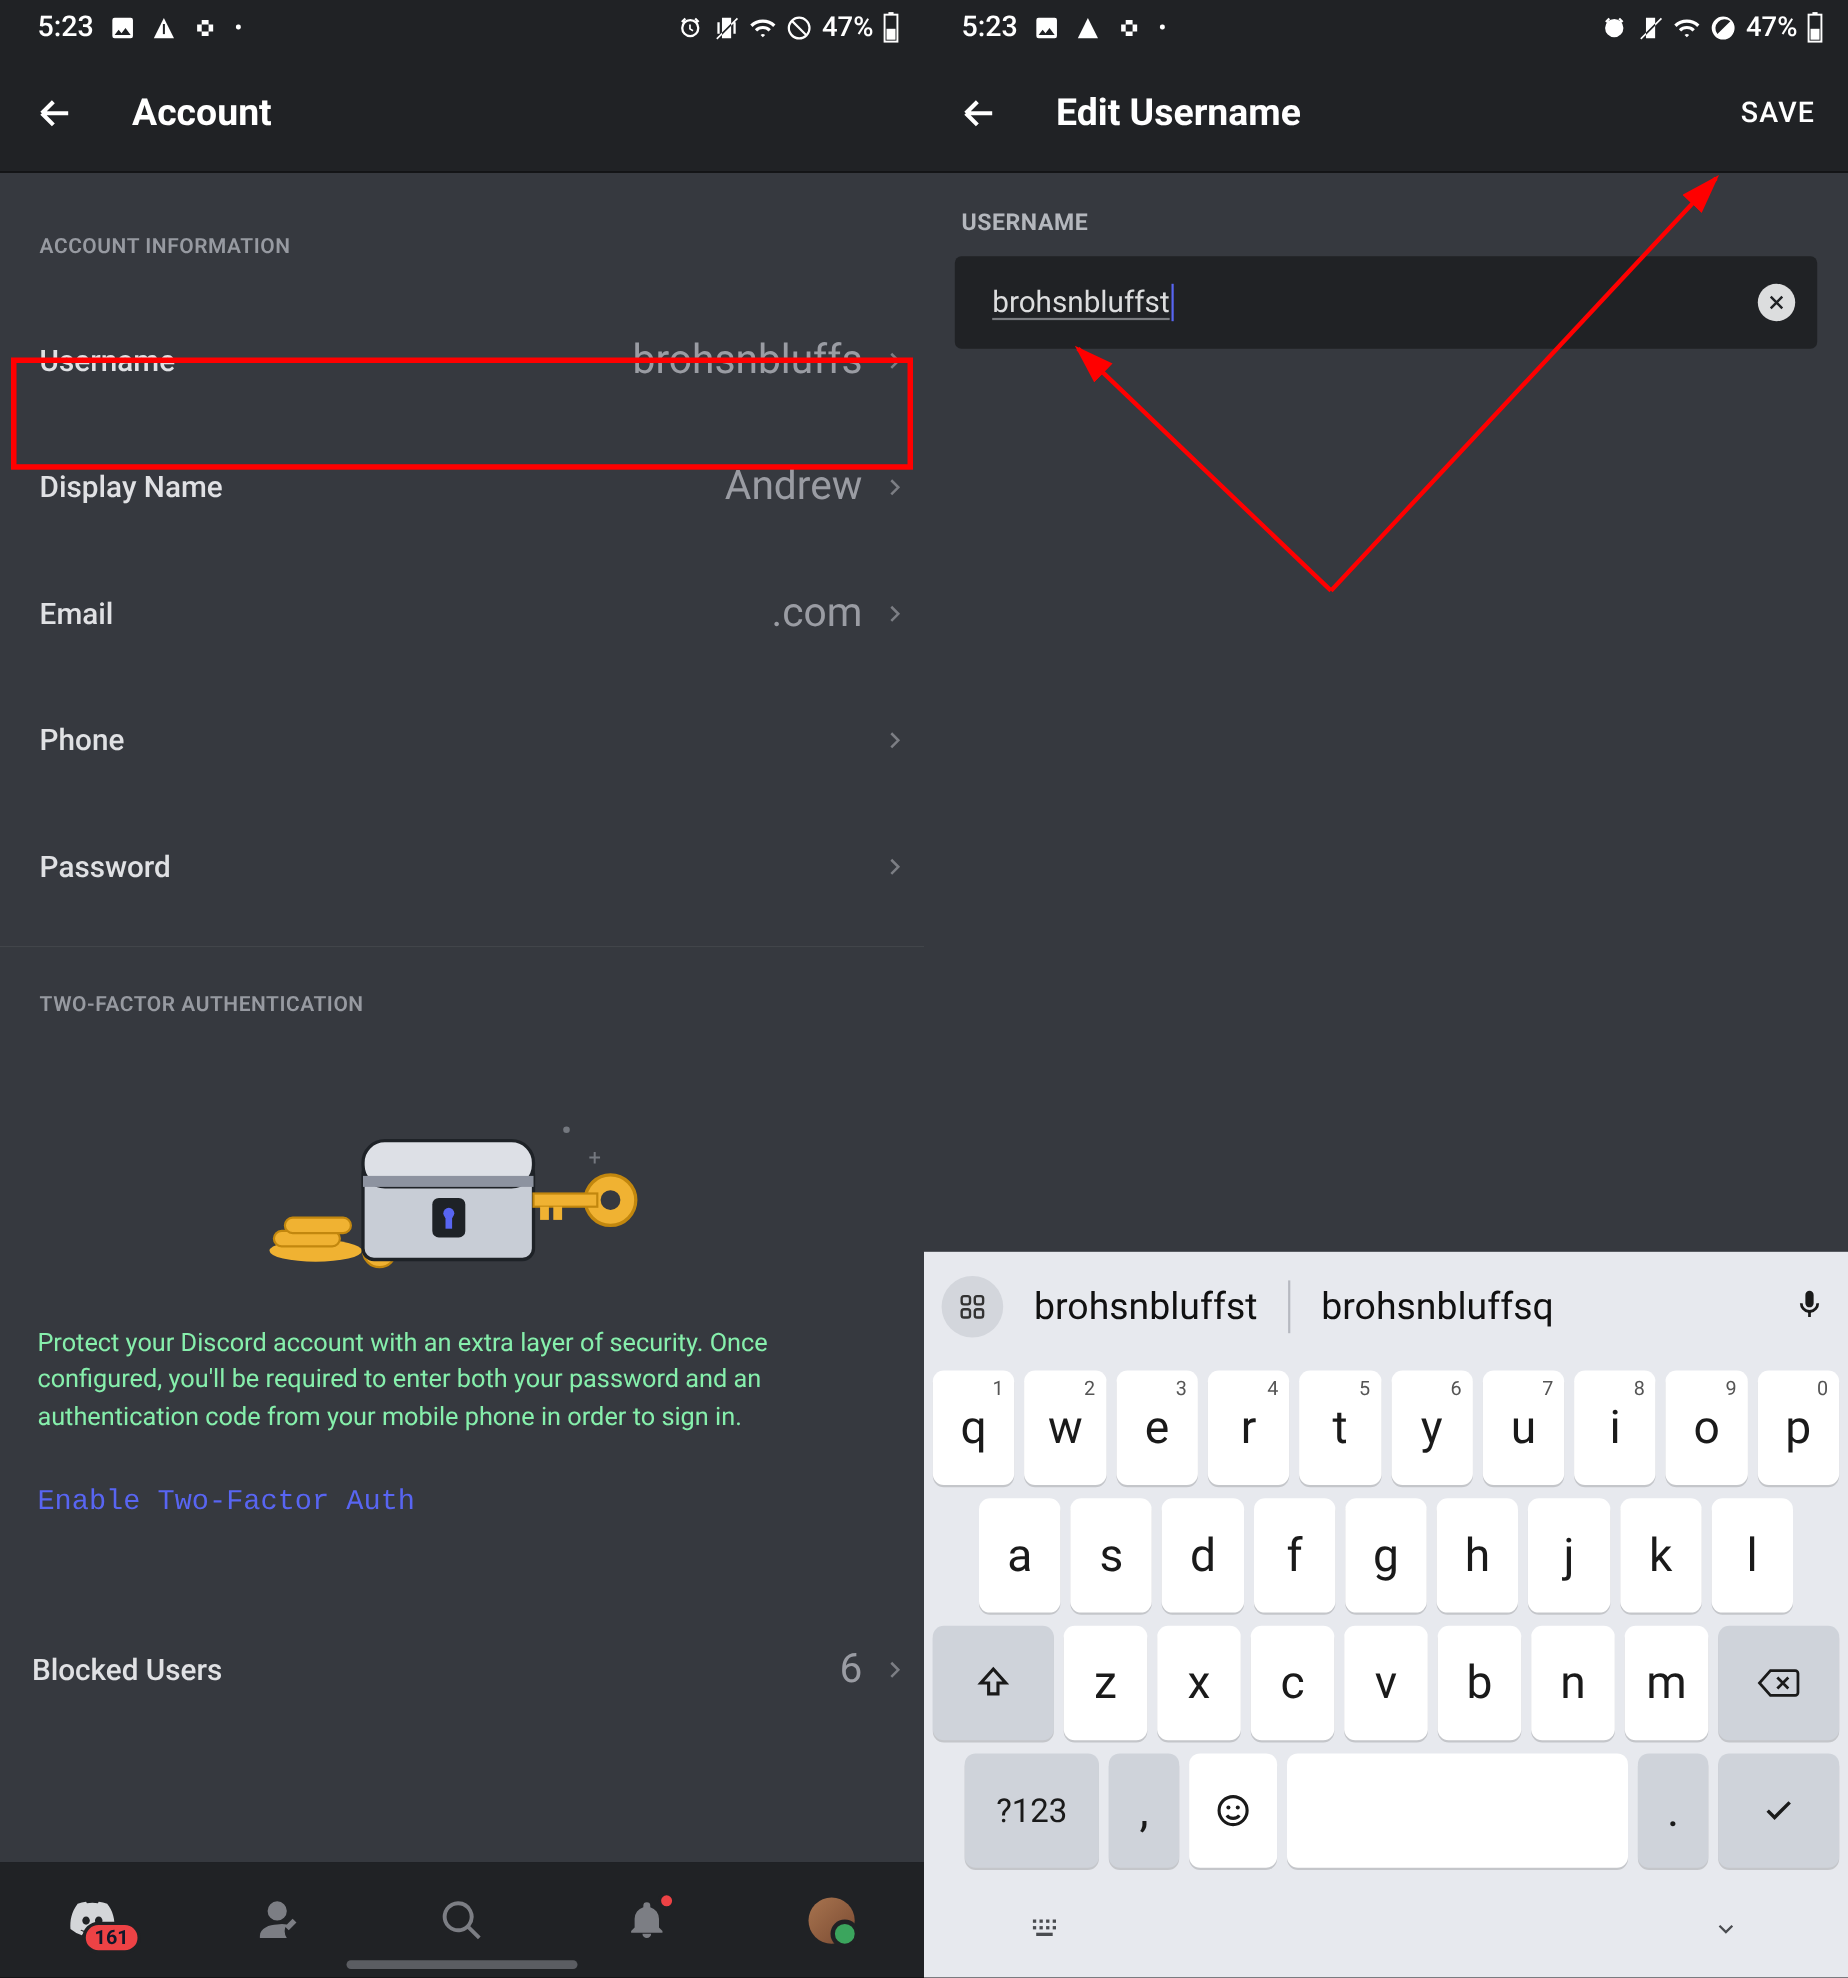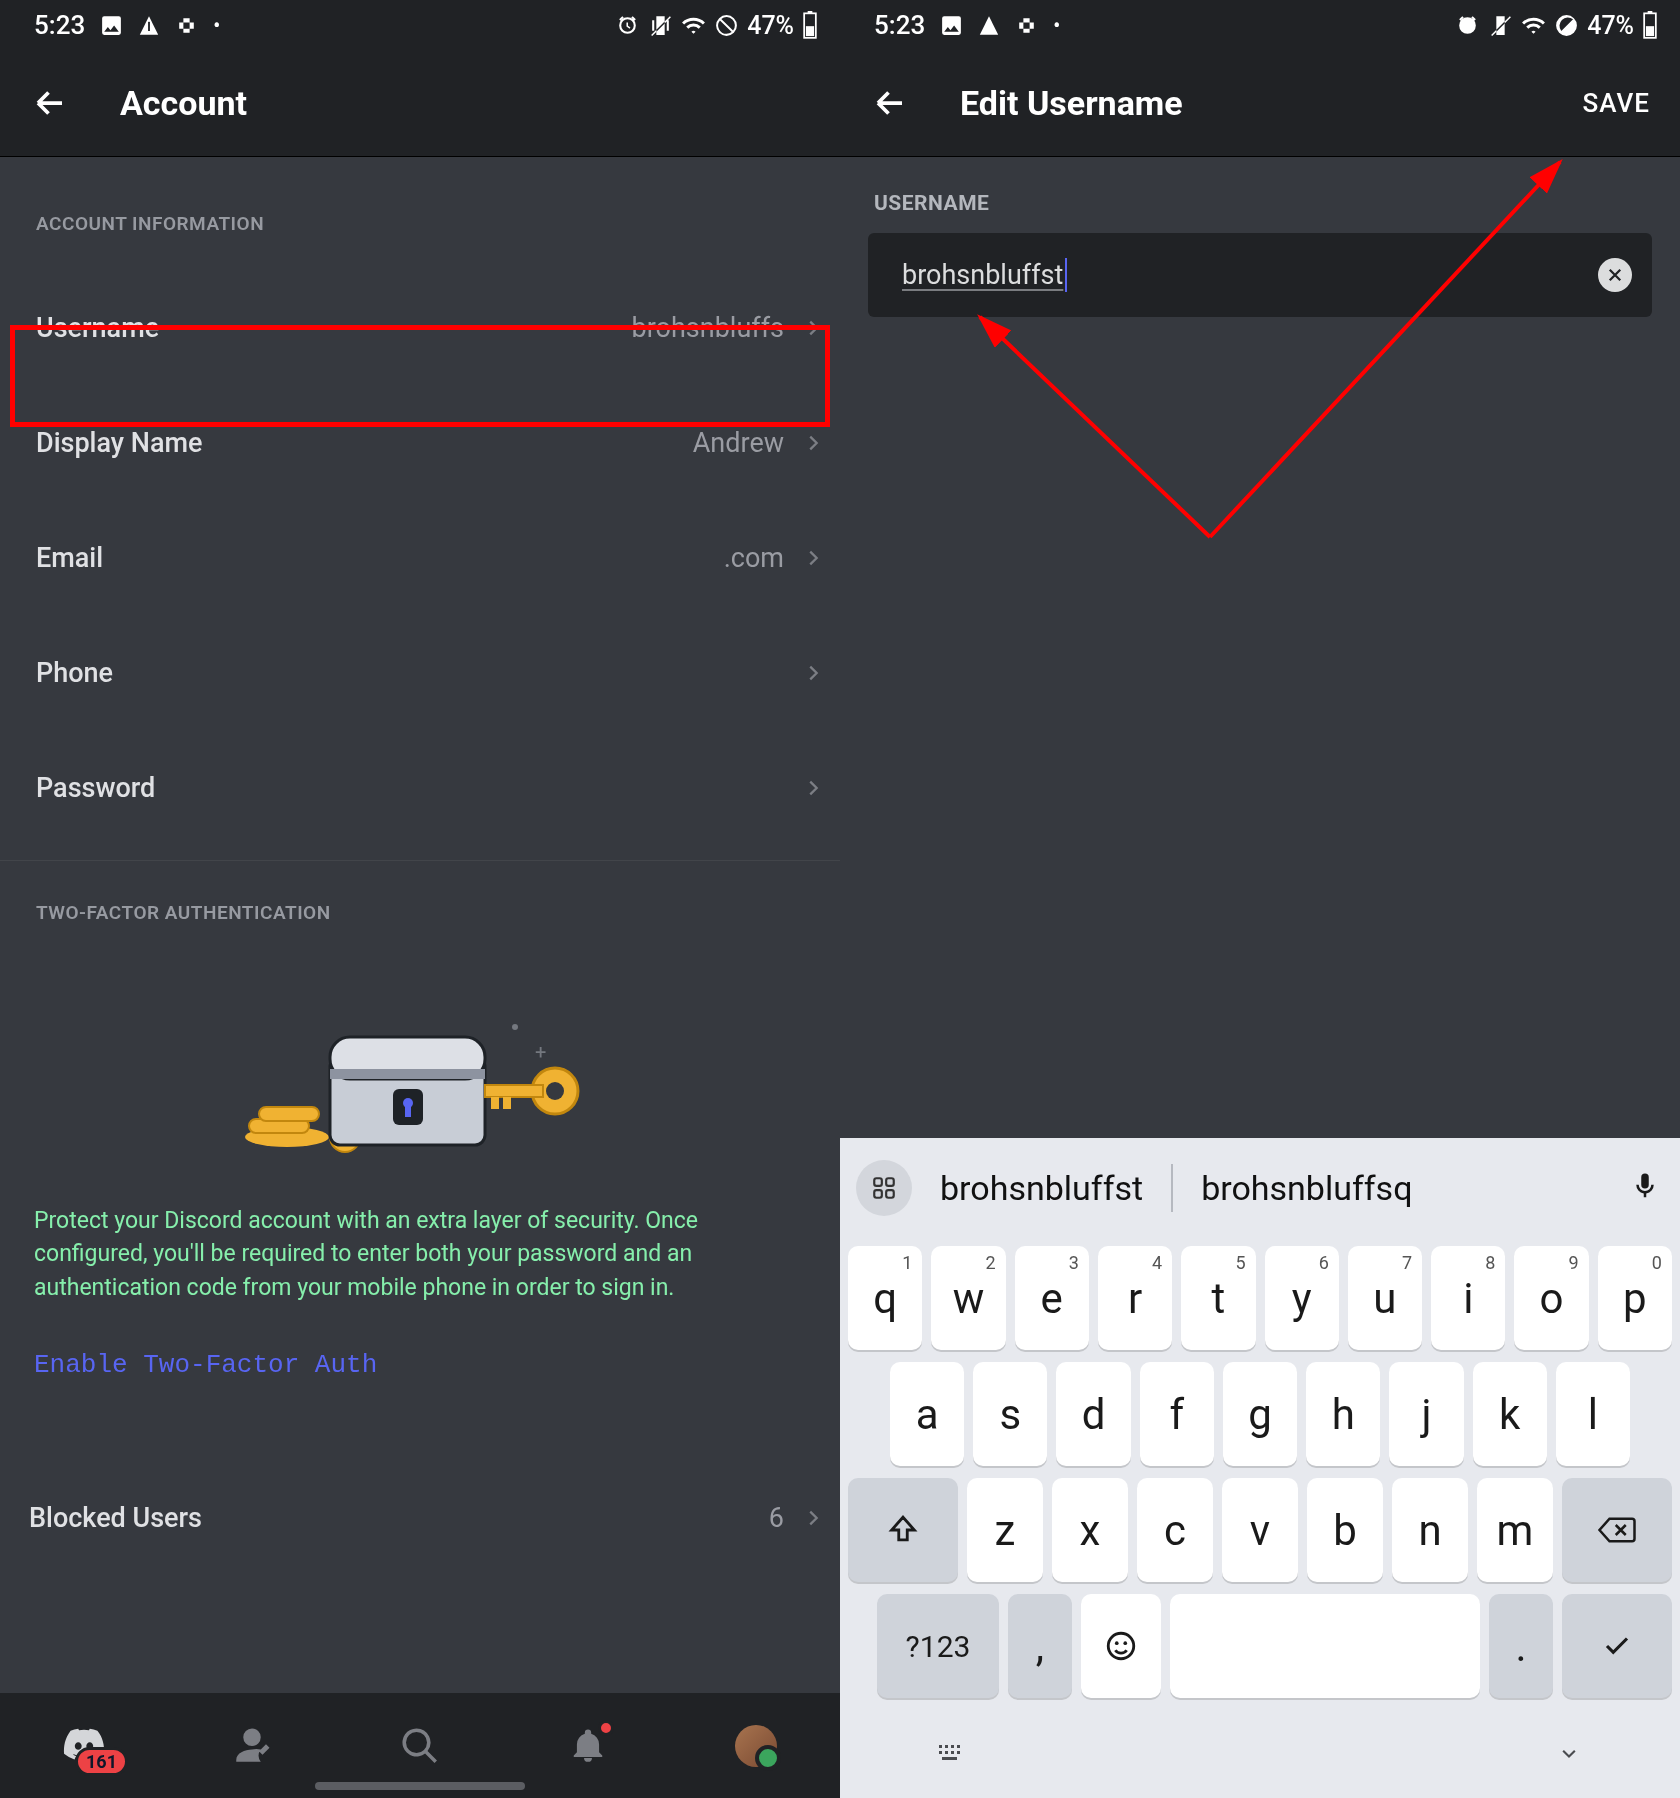--- a/index.html
+++ b/index.html
@@ -54,21 +54,21 @@
 
   .list{margin-top:35px;}
   .row{
     height:115px;
     display:flex; align-items:center;
     padding:0 16px 0 36px;
     cursor:pointer;
     position:relative;
   }
   .row-label{font-size:27px; font-weight:500; color:#e0e1e4;}
-  .row-value{margin-left:auto;font-size:27px;color:#9a9ca3;}
+  .row-value{margin-left:auto;font-size:37px;color:#9a9ca3;}
   .chevron{width:22px;height:22px;margin-left:18px;stroke:#7c7e84;stroke-width:2.5;fill:none;}
 
   .highlight{
     position:absolute;left:10px;top:325px;width:820px;height:102px;
     border:5px solid #ff0000;pointer-events:none;z-index:5;
   }
 
   .tfa-box{padding:30px 34px 0 34px;}
   .tfa-box .illustration{display:flex;justify-content:center;margin:55px 0 45px;}
   .tfa-desc{color:#86efac;font-size:23px;line-height:1.45;}

